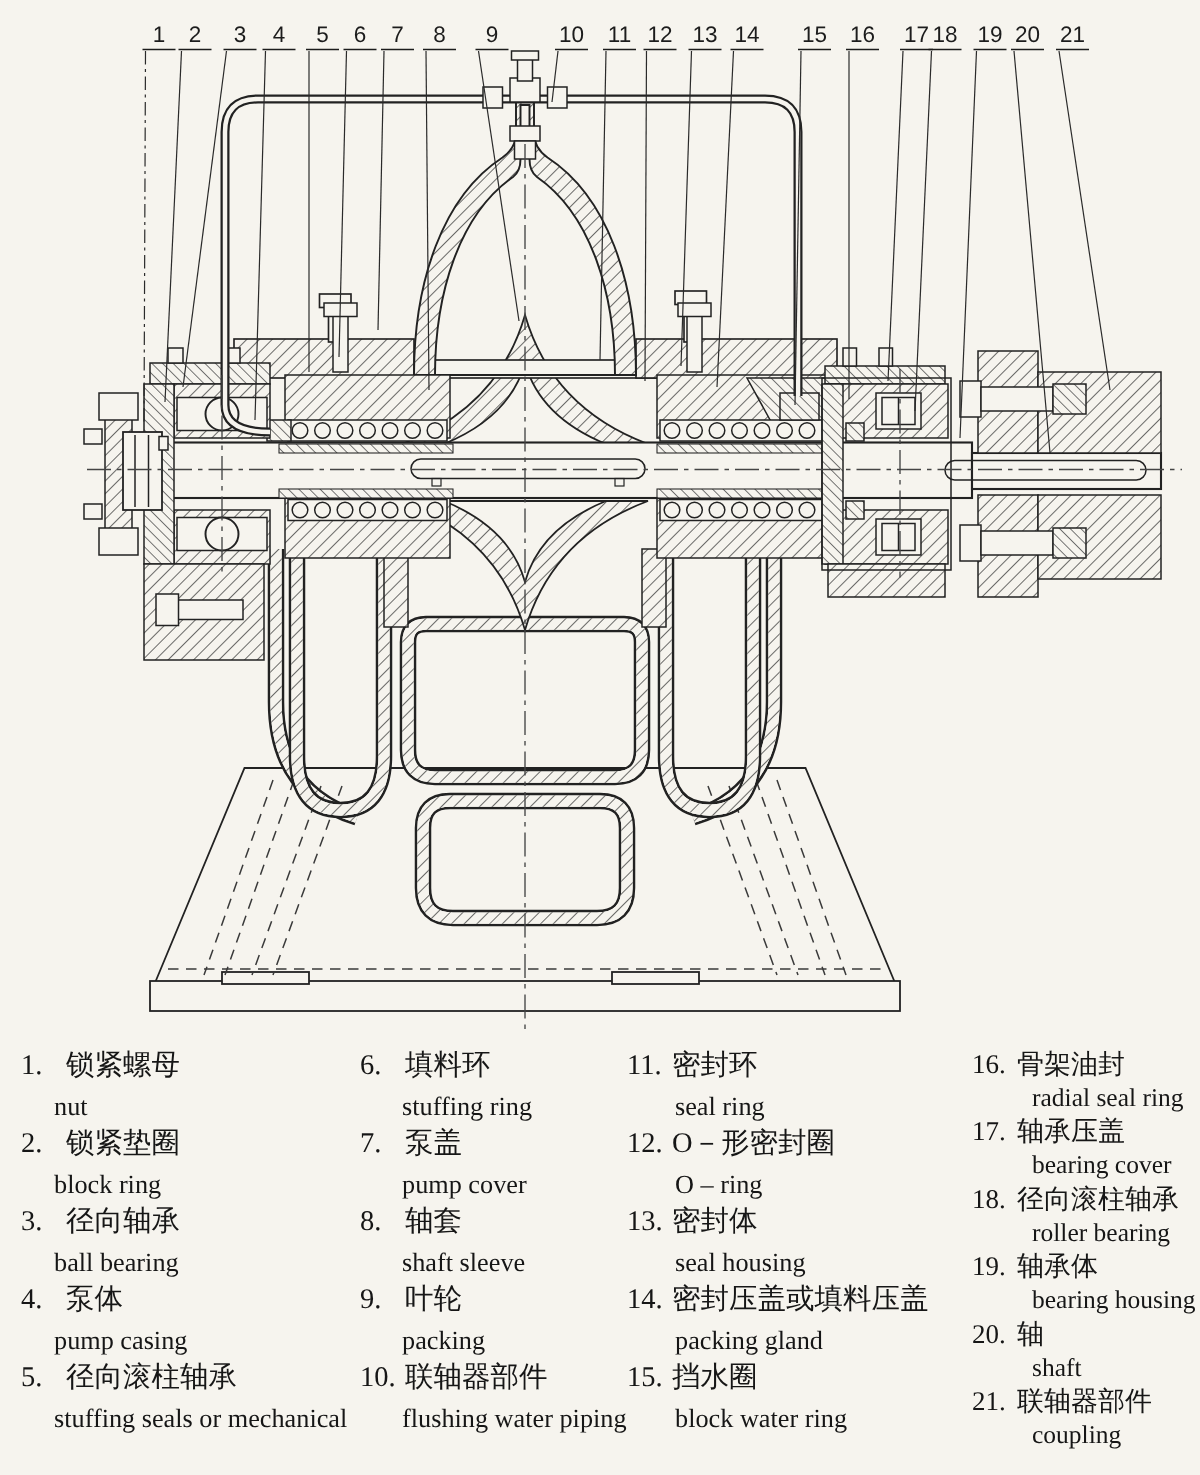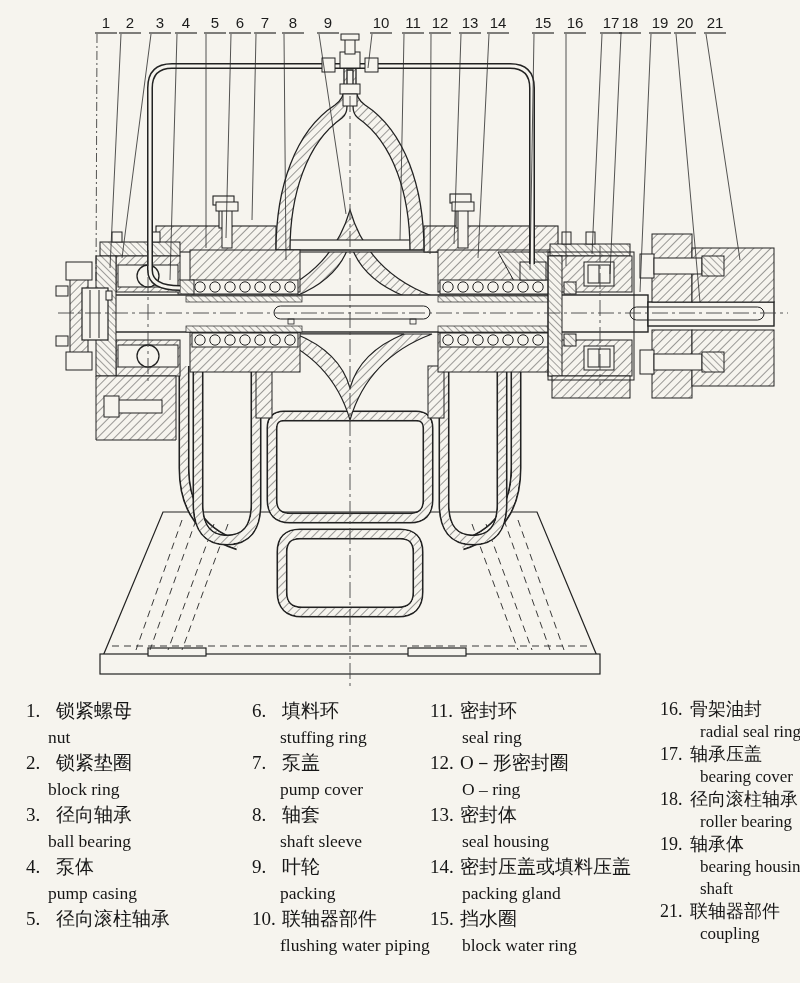--- a/index.html
+++ b/index.html
@@ -9,21 +9,21 @@
     font-family:"Liberation Serif","DejaVu Serif",serif;
     color:#161616;
     position:relative;
     overflow:hidden;
   }
   .page{position:absolute;inset:0;}
   svg{display:block;}
   
   .legend{position:absolute;top:692px;left:0;width:800px;height:291px;}
   .lg-col{position:absolute;top:6px;}
-  .lg-item{margin:0 0 0 16px;}
+  .lg-item{margin:0 0 0 4px;}
   .cn-line{font-size:19px;line-height:26px;white-space:nowrap;}
   .en-line{font-size:17.5px;line-height:26px;white-space:nowrap;}
   .lg-num{display:inline-block;min-width:30px;}
   .c4 .cn-line{font-size:18px;line-height:23px;}
   .c4 .en-line{font-size:17px;line-height:22px;}
   .callout-num{font-family:"Liberation Sans","DejaVu Sans",sans-serif;font-size:15px;fill:#1c1c1c;}
 </style>
 </head>
 <body>
 
@@ -339,20 +339,21 @@
         <div class="lg-item">
           <div class="cn-line"><span class="lg-num">3.</span><span>径向轴承</span></div>
           <div class="en-line" style="padding-left: 22px;">ball bearing</div>
         </div>
         <div class="lg-item">
           <div class="cn-line"><span class="lg-num">4.</span><span>泵体</span></div>
           <div class="en-line" style="padding-left: 22px;">pump casing</div>
         </div>
         <div class="lg-item">
           <div class="cn-line"><span class="lg-num">5.</span><span>径向滚柱轴承</span></div>
+          <div class="en-line" style="padding-left: 22px;">stuffing seals or mechanical</div>
         </div>
       </div>
       <div class="lg-col " style="left: 236px; width: 178px;">
         <div class="lg-item">
           <div class="cn-line"><span class="lg-num">6.</span><span>填料环</span></div>
           <div class="en-line" style="padding-left: 28px;">stuffing ring</div>
         </div>
         <div class="lg-item">
           <div class="cn-line"><span class="lg-num">7.</span><span>泵盖</span></div>
           <div class="en-line" style="padding-left: 28px;">pump cover</div>
@@ -403,20 +404,21 @@
         </div>
         <div class="lg-item">
           <div class="cn-line"><span class="lg-num">18.</span><span>径向滚柱轴承</span></div>
           <div class="en-line" style="padding-left: 40px;">roller bearing</div>
         </div>
         <div class="lg-item">
           <div class="cn-line"><span class="lg-num">19.</span><span>轴承体</span></div>
           <div class="en-line" style="padding-left: 40px;">bearing housing</div>
         </div>
         <div class="lg-item">
+          <div class="cn-line"><span class="lg-num">20.</span><span>轴</span></div>
           <div class="en-line" style="padding-left: 40px;">shaft</div>
         </div>
         <div class="lg-item">
           <div class="cn-line"><span class="lg-num">21.</span><span>联轴器部件</span></div>
           <div class="en-line" style="padding-left: 40px;">coupling</div>
         </div>
       </div>
     </div>
 
 </div>

